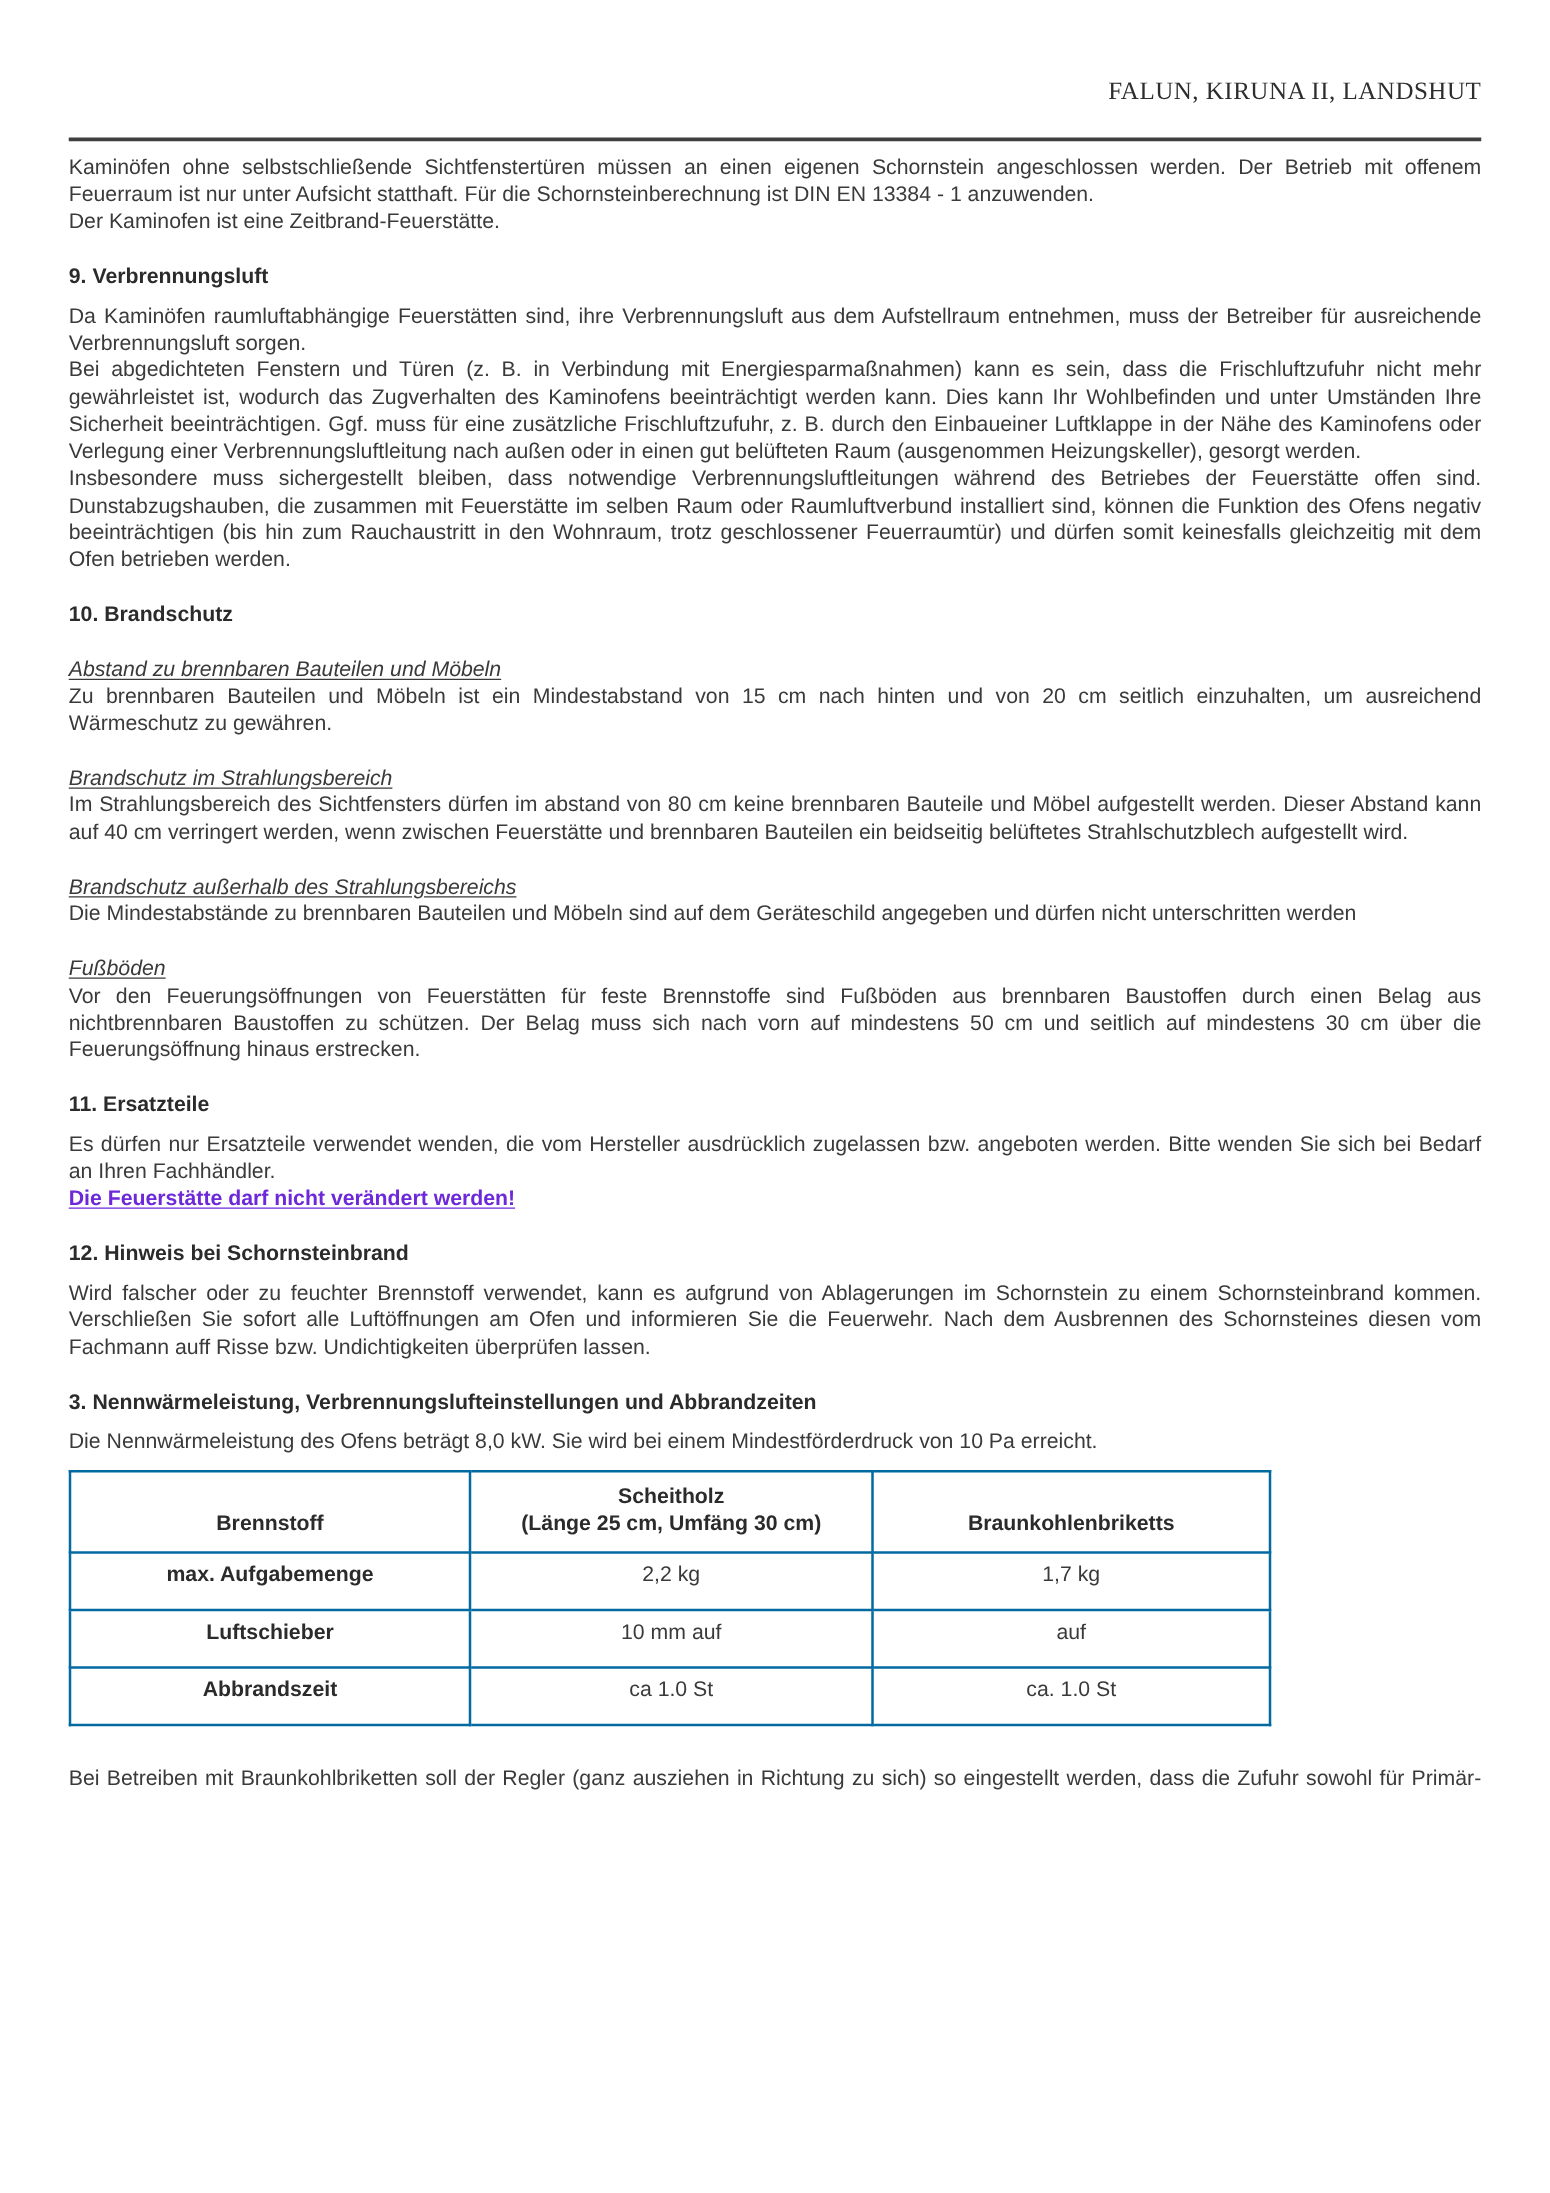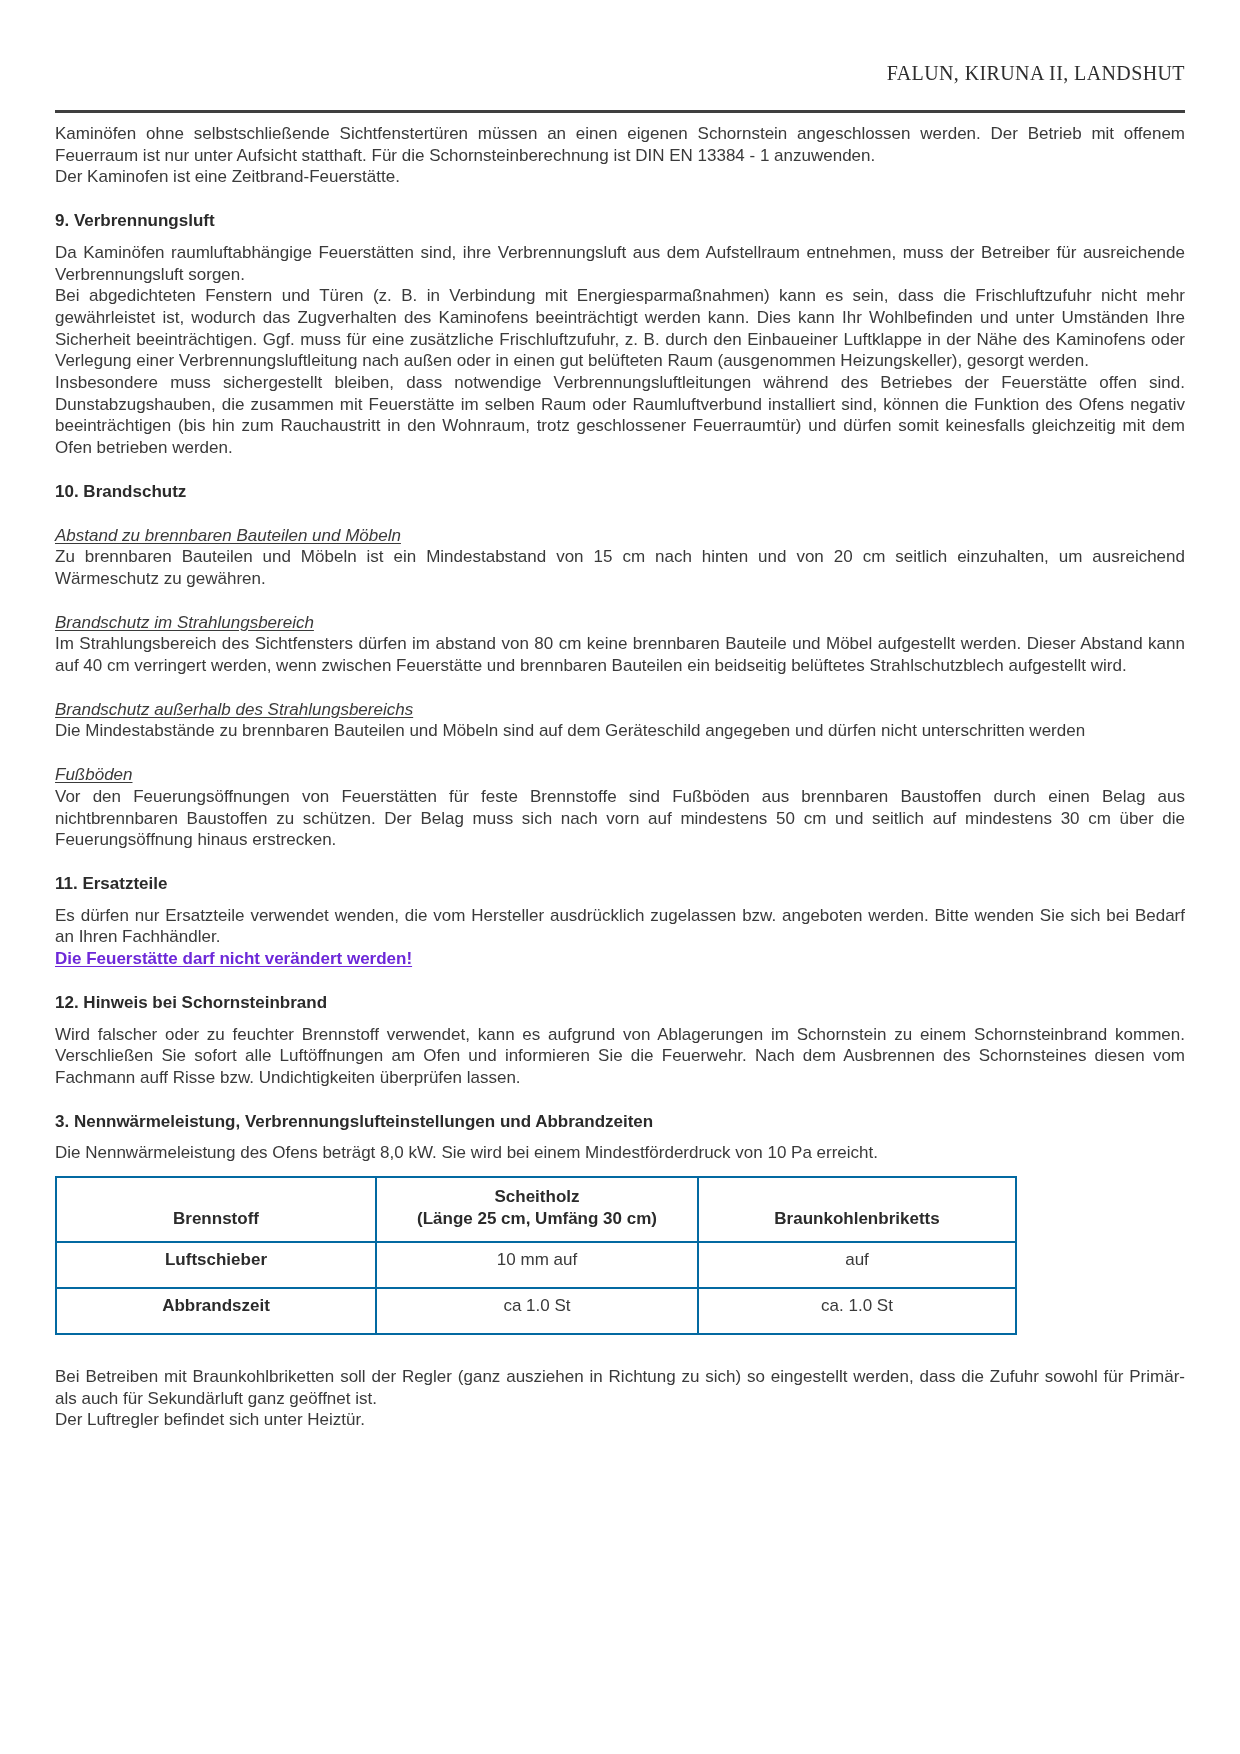--- a/index.html
+++ b/index.html
@@ -135,20 +135,25 @@
     <tbody>
       <tr>
         <th>Brennstoff</th>
         <th>
           <div>Scheitholz</div>
           <div>(Länge 25 cm, Umfäng 30 cm)</div>
         </th>
         <th>Braunkohlenbriketts</th>
       </tr>
       <tr>
+        <td class="col-label">max. Aufgabemenge</td>
+        <td>2,2 kg</td>
+        <td>1,7 kg</td>
+      </tr>
+      <tr>
         <td class="col-label">Luftschieber</td>
         <td>10 mm auf</td>
         <td>auf</td>
       </tr>
       <tr>
         <td class="col-label">Abbrandszeit</td>
         <td>ca 1.0 St</td>
         <td>ca. 1.0 St</td>
       </tr>
     </tbody>

